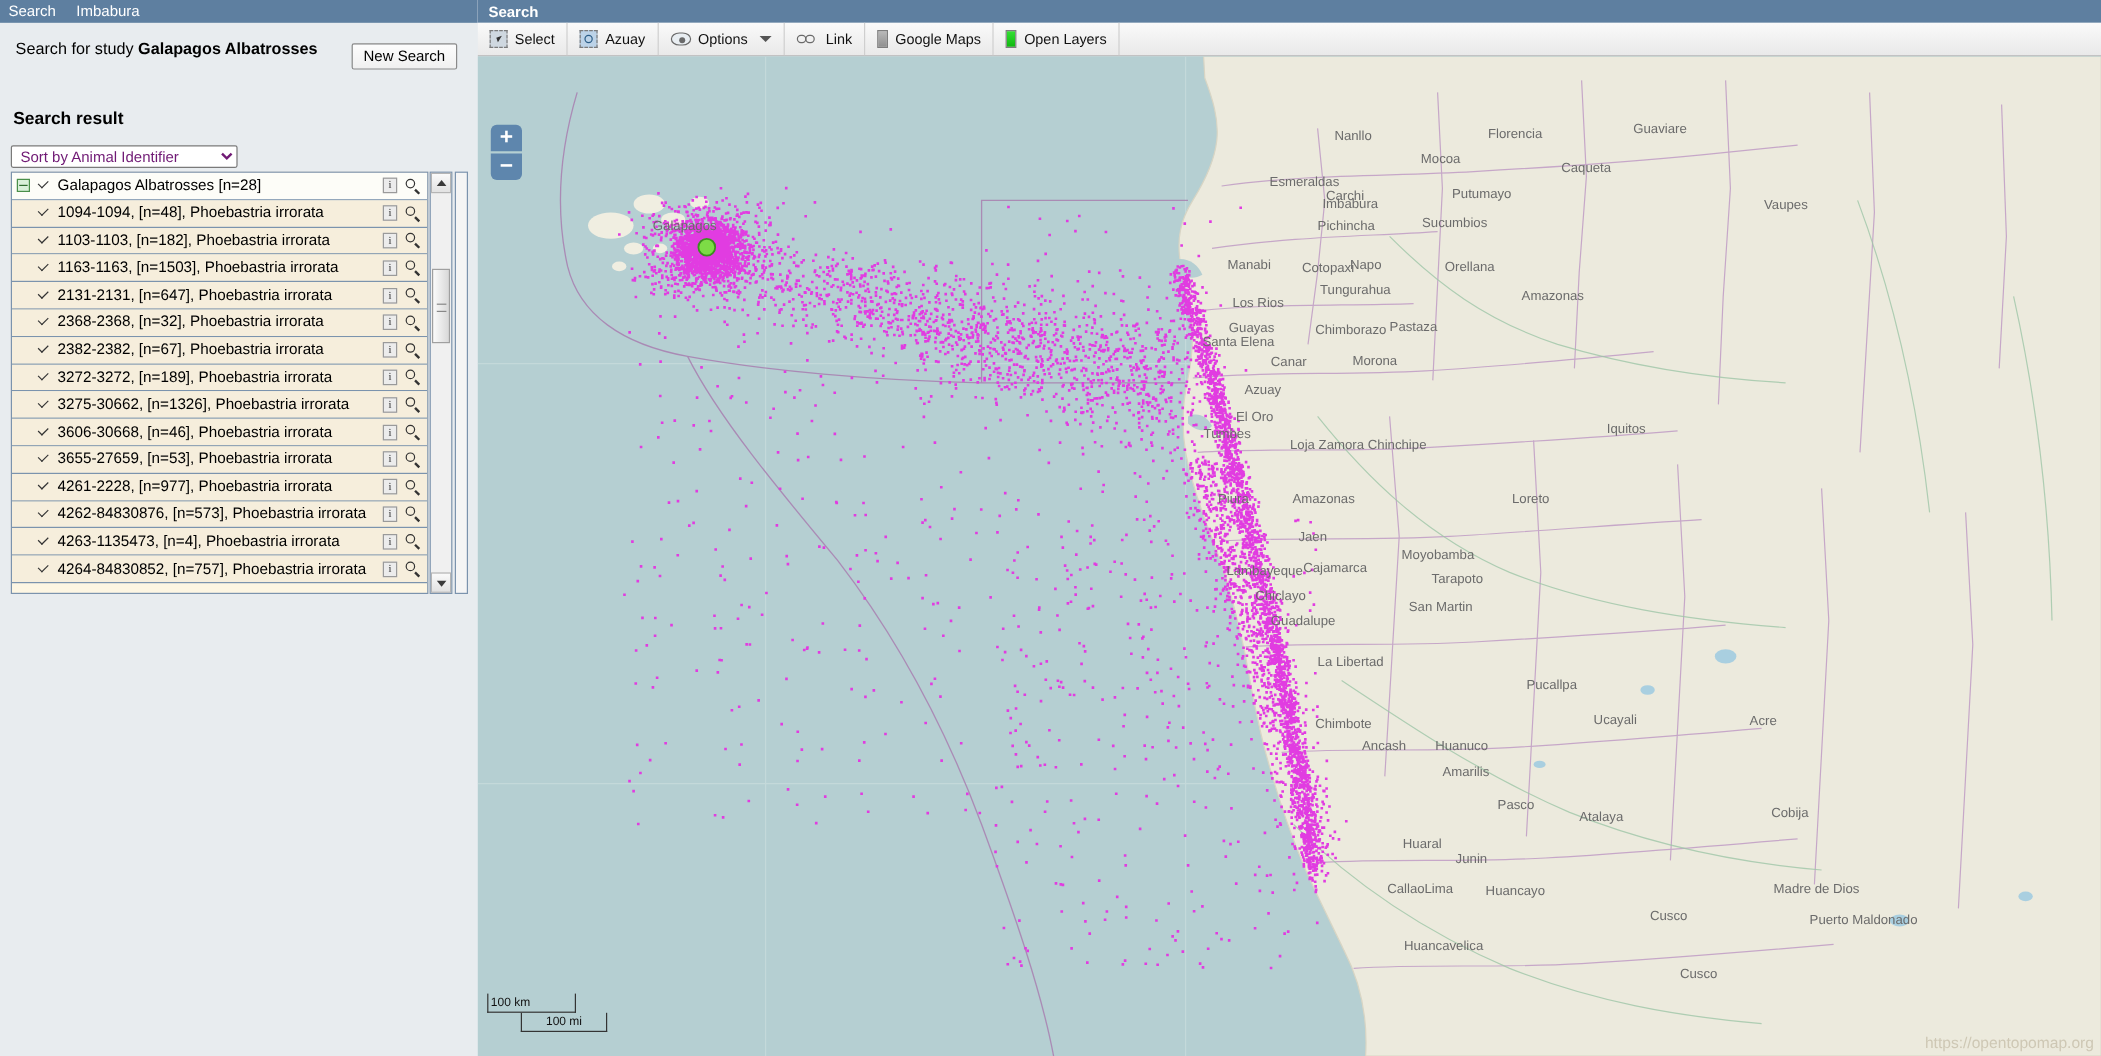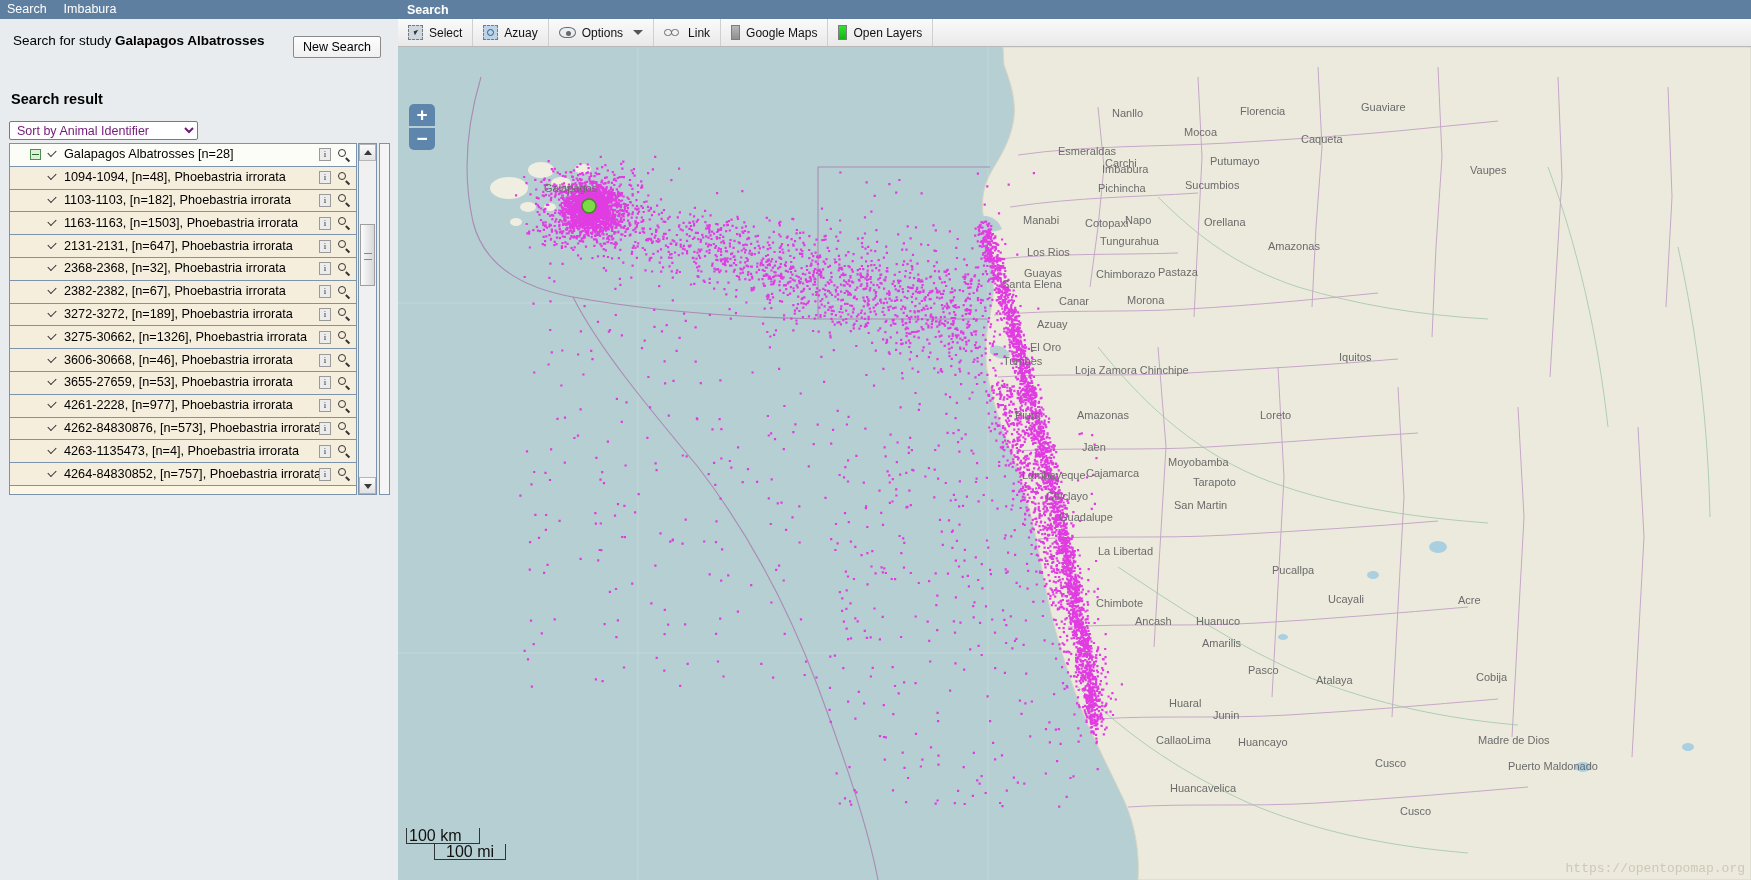--- a/index.html
+++ b/index.html
@@ -34,21 +34,21 @@
     cursor:pointer;border-radius:2px;
   }
 
   
   #tree-wrap{position:absolute;left:9px;top:143px;width:381px;height:352px;}
   #tree-box{position:absolute;left:0;top:0;width:348px;height:352px;
     border:1px solid #7b93ad;box-sizing:border-box;background:#fdf6e3;overflow:hidden;}
   .trow{
     position:relative;height:22.8px;box-sizing:border-box;
     border-bottom:1px solid #7b93ad;display:flex;align-items:center;
-    padding-left:20px;background:#f6eedc;cursor:pointer;
+    padding-left:4px;background:#f6eedc;cursor:pointer;
   }
   .trow.root{background:#fdfdf8;}
   .trow .expander{
     width:11px;height:11px;box-sizing:border-box;border:1px solid #4a8f4a;background:#d9f0d9;
     margin-right:5px;display:flex;align-items:center;justify-content:center;flex:0 0 auto;
   }
   .trow .expander:after{content:"";display:block;width:7px;height:1px;background:#2f6b2f;}
   .trow .indent{width:16px;flex:0 0 auto;}
   .trow .chk{
     width:13px;height:13px;flex:0 0 auto;margin-right:5px;position:relative;
@@ -126,29 +126,29 @@
   #map-svg{position:absolute;left:0;top:0;}
 
   
   #zoom-ctrls{position:absolute;left:11px;top:57px;width:26px;z-index:40;}
   .zbtn{width:26px;height:22px;background:#5e86ad;color:#fff;font-size:19px;line-height:21px;
     text-align:center;font-weight:bold;cursor:pointer;user-select:none;}
   .zbtn.plus{border-radius:5px 5px 0 0;margin-bottom:2px;}
   .zbtn.minus{border-radius:0 0 5px 5px;}
 
   
-  #scalebar{position:absolute;left:8px;bottom:20px;z-index:40;font-size:16px;color:#111;}
+  #scalebar{position:absolute;left:8px;bottom:20px;z-index:40;font-size:10px;color:#111;}
   #scalebar .bar{border:1px solid #333;border-top:none;box-sizing:border-box;padding:0 2px;
     background:rgba(255,255,255,0.0);line-height:15px;}
   #sb-km{width:74px;border-top:1px solid #333;border-bottom:none;
     border-left:1px solid #333;border-right:1px solid #333;}
   #sb-mi{width:72px;margin-left:28px;border:1px solid #333;border-top:none;text-align:center;}
 
   #attrib{position:absolute;right:6px;bottom:4px;font-size:13px;color:#c9c2ae;
-    font-family:Liberation Mono, monospace;z-index:35;opacity:.85;}
+    font-family:Liberation Sans, sans-serif;z-index:35;opacity:.85;}
 
   .maplbl{font-family:"Liberation Sans",sans-serif;fill:#6b6b6b;}
 </style>
 </head>
 <body>
 
 <div id="app">
 
   <div id="left-panel">
 

